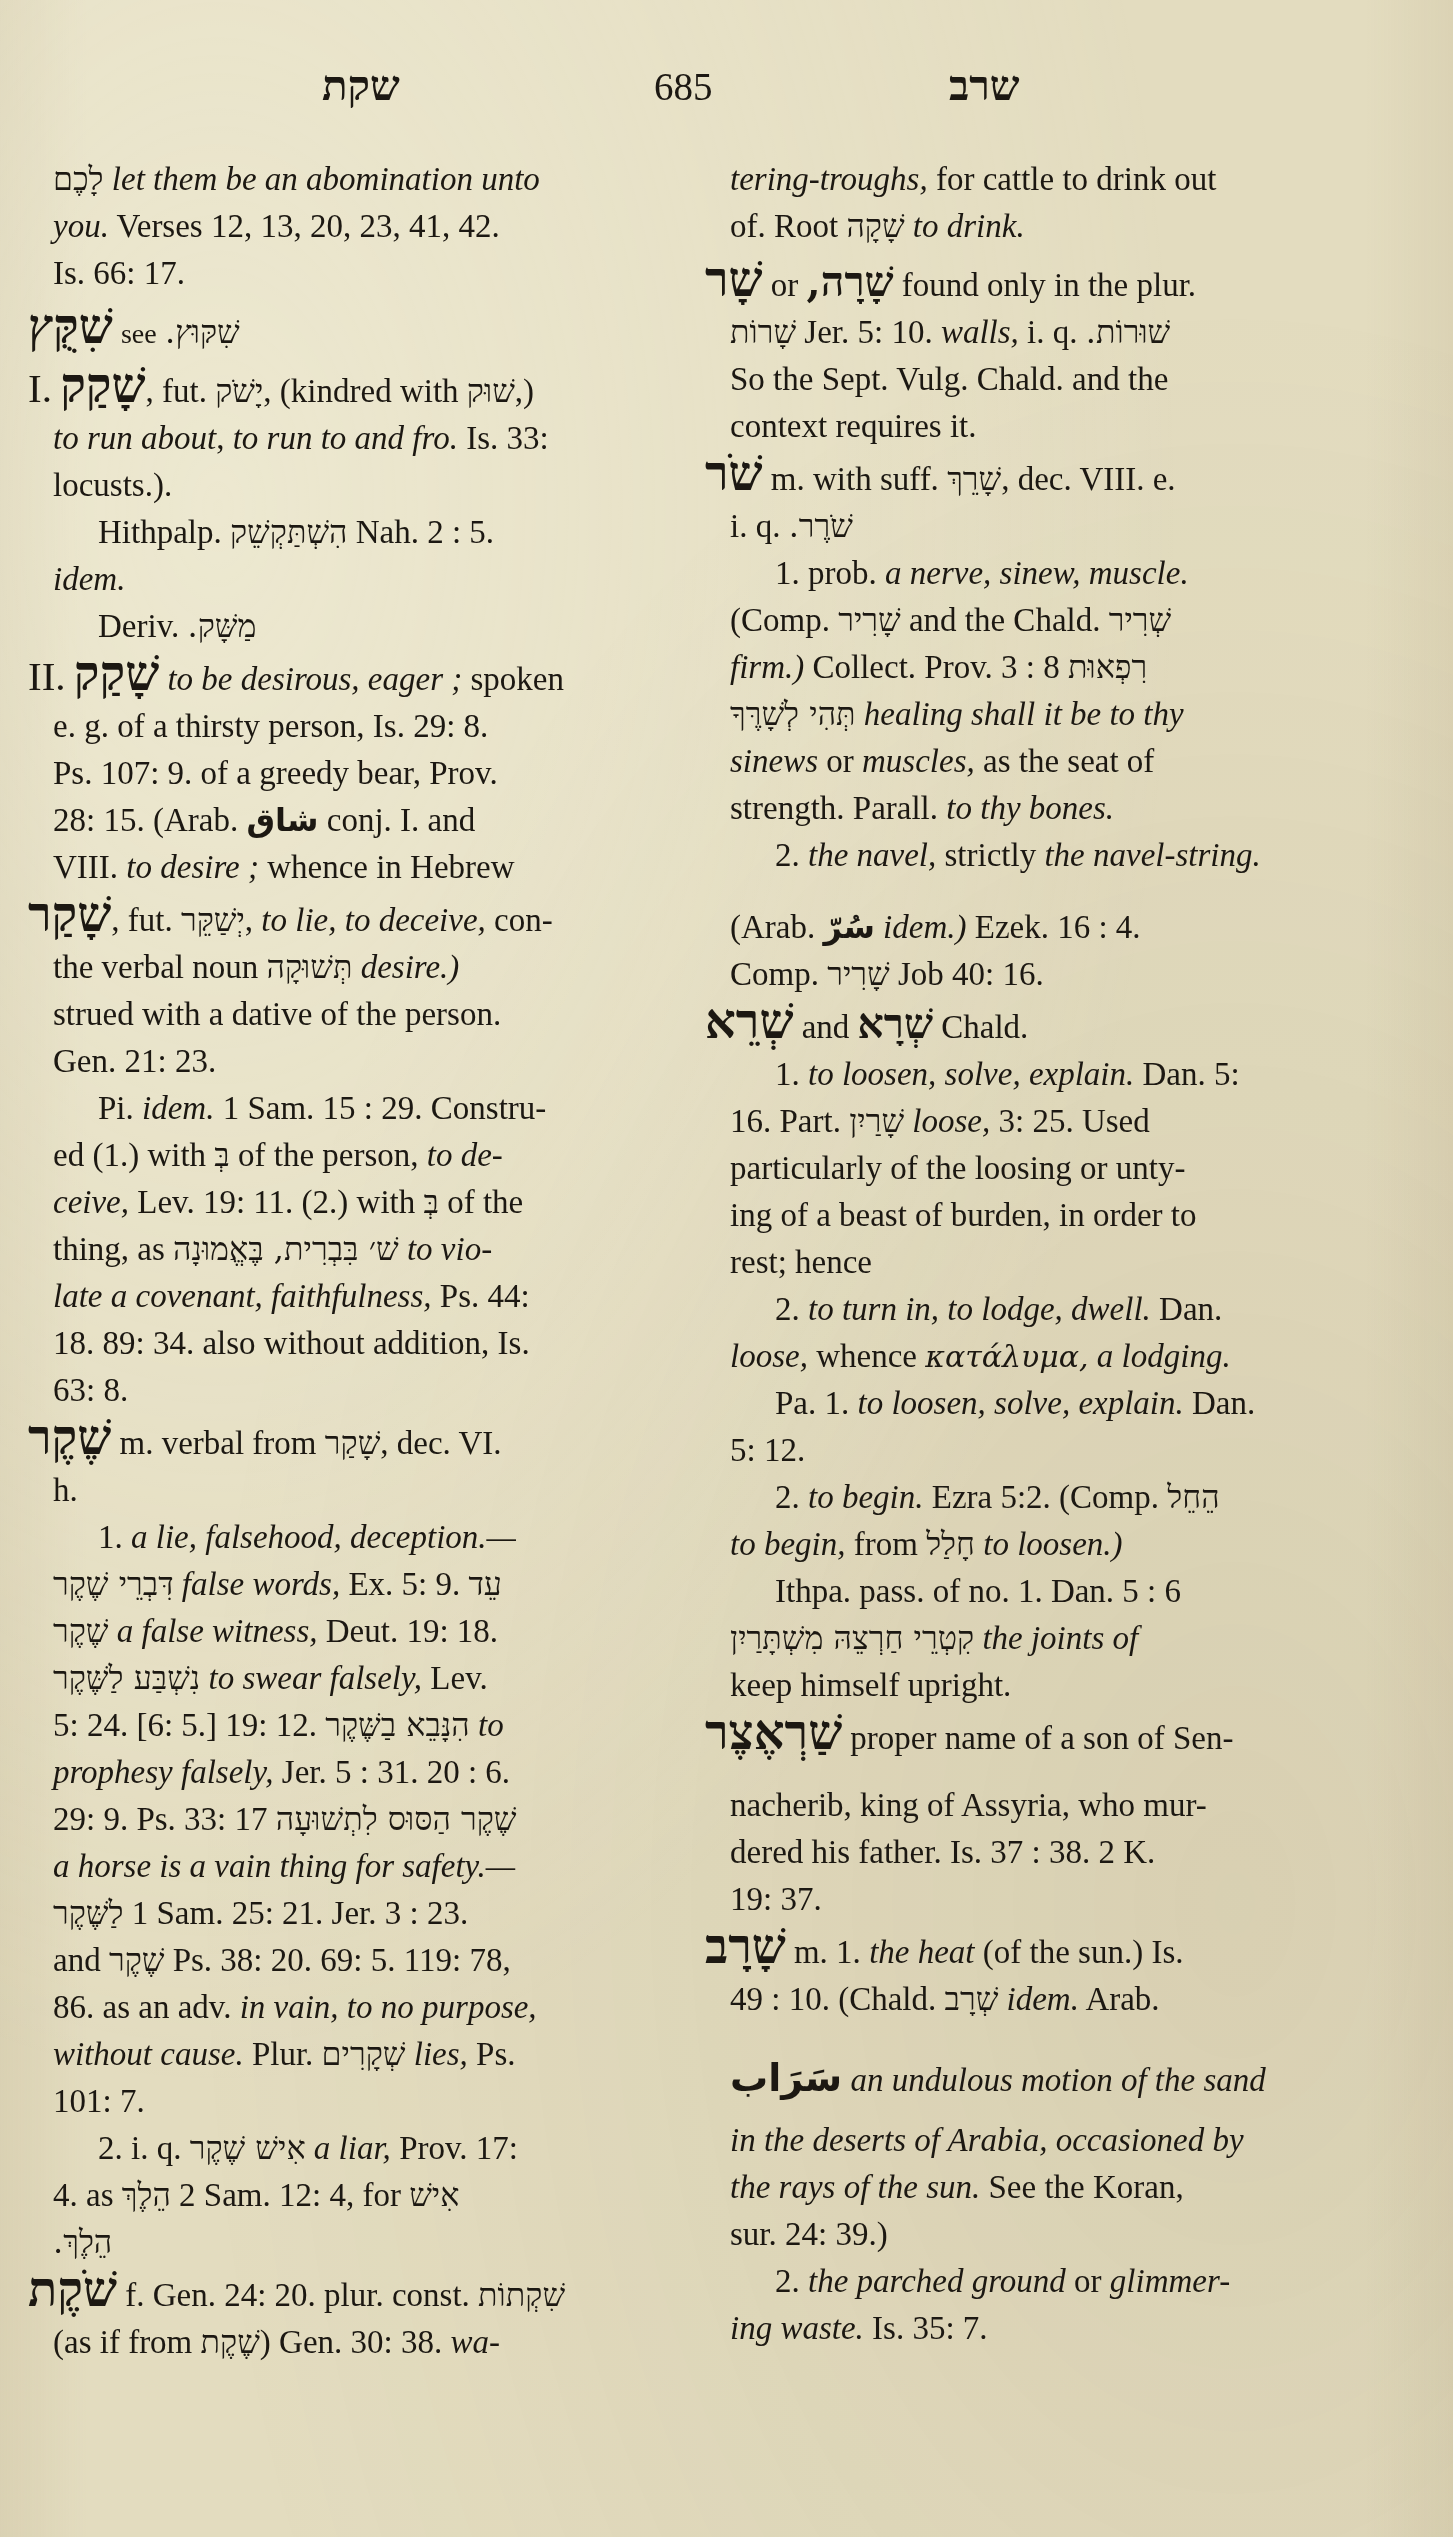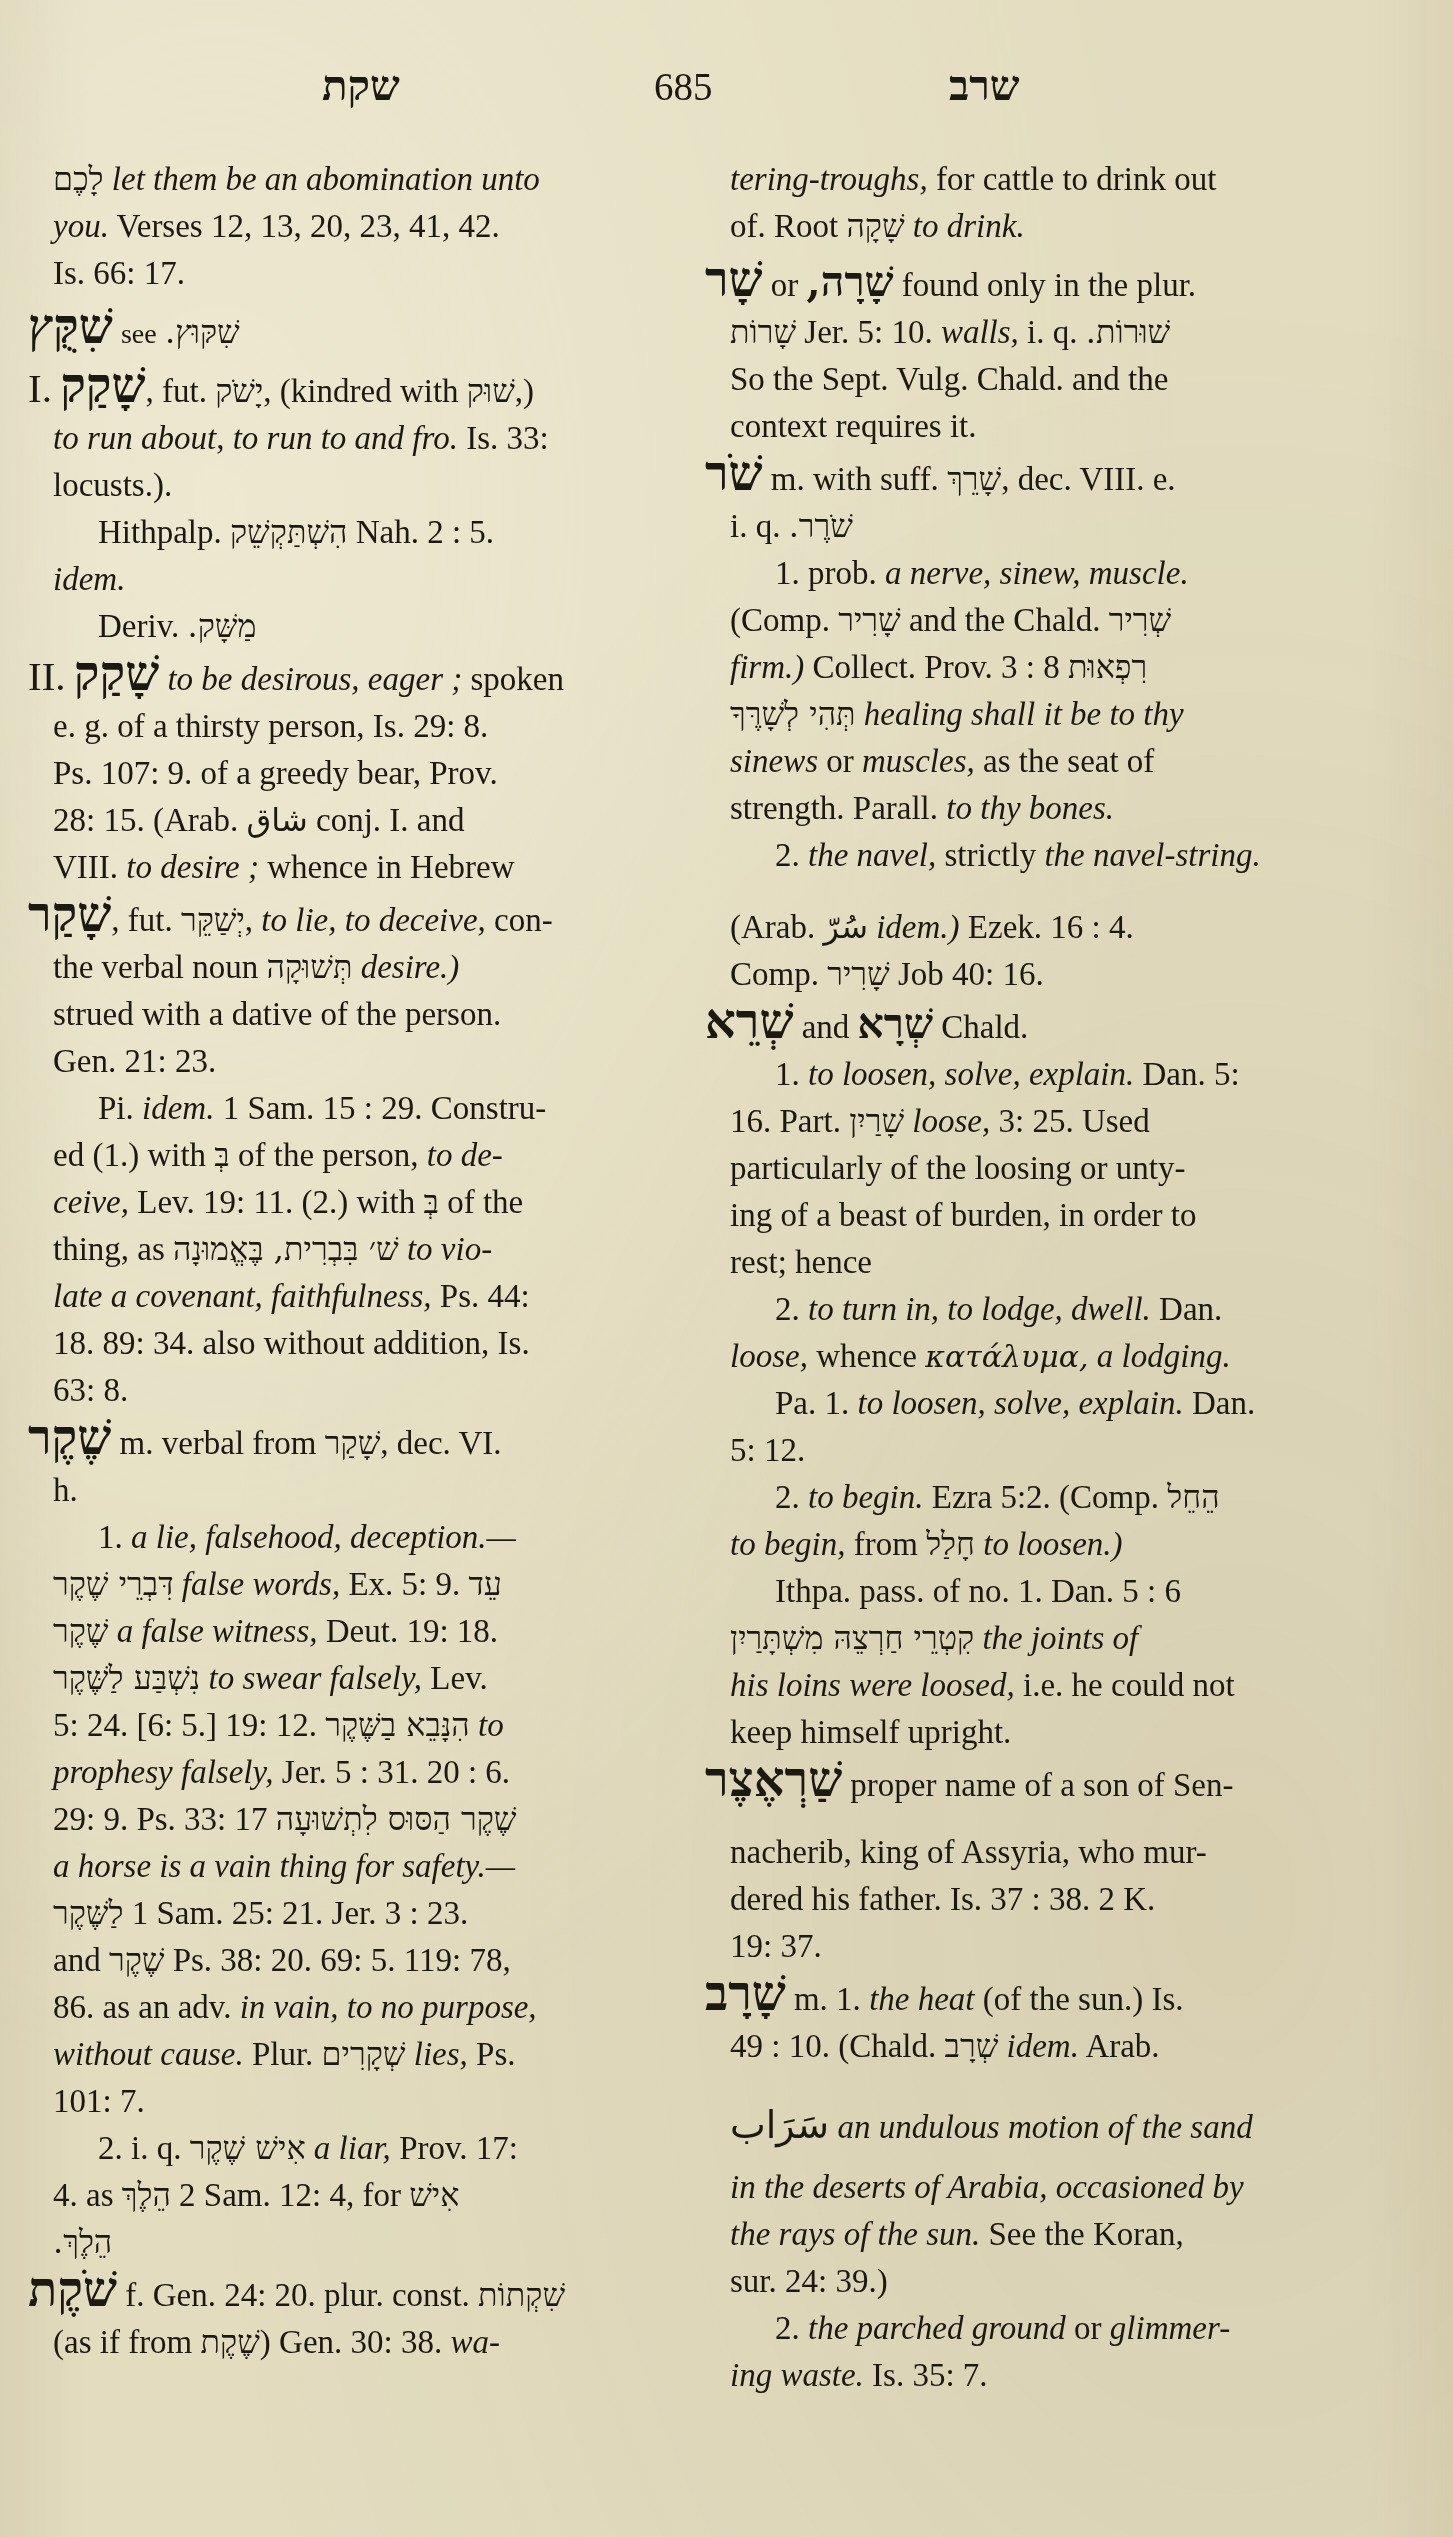--- a/index.html
+++ b/index.html
@@ -22,21 +22,21 @@
 
   .col { position: absolute; top: 156px; font-family: "Liberation Serif", "DejaVu Serif", serif; font-size: 33px; line-height: 47px; }
   .col-left { left: 28px; width: 646px; }
   .col-right { left: 705px; width: 645px; }
 
   .line { white-space: nowrap; display: block; position: relative; }
   .ind1 { padding-left: 25px; }
   .ind2 { padding-left: 70px; }
   .hw  { font-size: 48px; font-weight: bold; font-family: "DejaVu Serif", serif; unicode-bidi: isolate; direction: rtl; display: inline-block; }
   .heb { font-family: "DejaVu Serif", serif; font-size: 32px; unicode-bidi: isolate; direction: rtl; display: inline-block; }
-  .ar  { font-family: "DejaVu Sans", sans-serif; font-size: 32px; unicode-bidi: isolate; direction: rtl; display: inline-block; }
+  .ar  { font-family: "DejaVu Sans", sans-serif; font-size: 32px; unicode-bidi: isolate; direction: rtl; display: inline-block; font-weight: bold; }
   .gr  { font-style: italic; font-family: "DejaVu Serif", serif; font-size: 30px; }
   i { font-style: italic; }
   .roman { font-size: 41px; }
 </style>
 </head>
 <body>
 
 <div class="page">
 
   <div class="running-head">
@@ -128,21 +128,20 @@
     <span class="line ind1"><span>ing of a beast of burden, in order to</span></span>
     <span class="line ind1"><span>rest; hence</span></span>
     <span class="line ind2"><span>2.</span> <i>to turn in, to lodge, dwell.</i> <span>Dan.</span></span>
     <span class="line ind1"><i>loose,</i> <span>whence</span> <span class="gr">κατάλυμα,</span> <i>a lodging.</i></span>
     <span class="line ind2"><span>Pa. 1.</span> <i>to loosen, solve, explain.</i> <span>Dan.</span></span>
     <span class="line ind1"><span>5: 12.</span></span>
     <span class="line ind2"><span>2.</span> <i>to begin.</i> <span>Ezra 5:2. (Comp.</span> <span class="heb">הֵחֵל</span></span>
     <span class="line ind1"><i>to begin,</i> <span>from</span> <span class="heb">חָלַל</span> <i>to loosen.)</i></span>
     <span class="line ind2"><span>Ithpa. pass. of no. 1. Dan. 5 : 6</span></span>
     <span class="line ind1"><span class="heb">קִטְרֵי חַרְצֵהּ מִשְׁתָּרַיִן</span> <i>the joints of</i></span>
-    <span class="line ind1"><i>his loins were loosed,</i> <span>i.e. he could not</span></span>
     <span class="line ind1"><span>keep himself upright.</span></span>
 
     <span class="line"><span class="hw">שַׁרְאֶצֶר</span> <span>proper name of a son of Sen-</span></span>
     <span class="line ind1" style="margin-top:20px"><span>nacherib, king of Assyria, who mur-</span></span>
     <span class="line ind1"><span>dered his father. Is. 37 : 38. 2 K.</span></span>
     <span class="line ind1"><span>19: 37.</span></span>
 
     <span class="line"><span class="hw">שָׁרָב</span> <span>m. 1.</span> <i>the heat</i> <span>(of the sun.) Is.</span></span>
     <span class="line ind1"><span>49 : 10. (Chald.</span> <span class="heb">שְׁרָב</span> <i>idem.</i> <span>Arab.</span></span>
     <span class="line ind1" style="margin-top:32px"><span class="ar" style="font-size:38px">سَرَاب</span> <i>an undulous motion of the sand</i></span>

